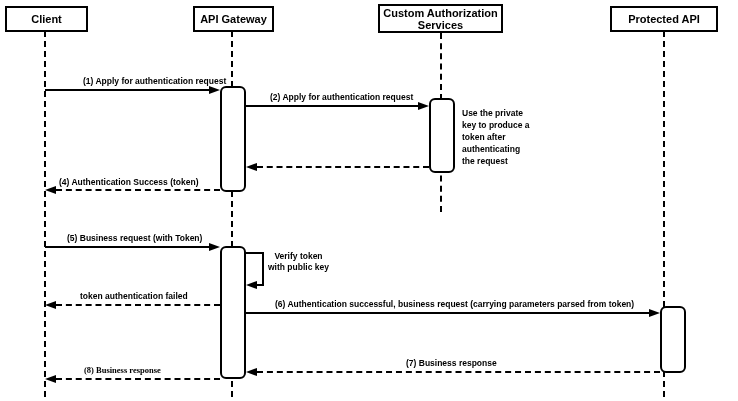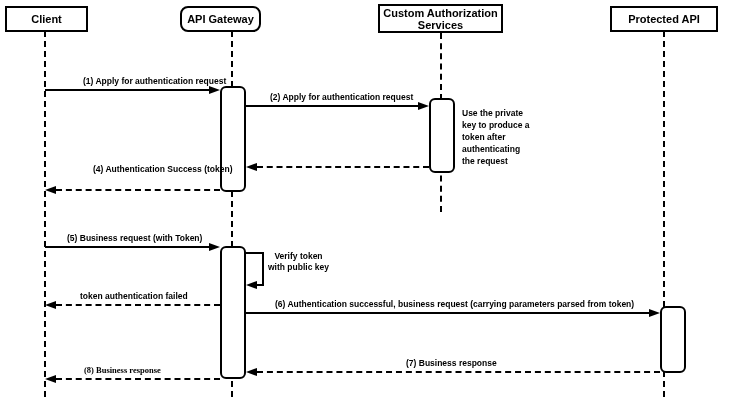--- a/index.html
+++ b/index.html
@@ -42,21 +42,21 @@
 <body>
 
 <div class="diagram">
 
   <div class="lifeline" style="left:44px; top:31px; height:366px;"></div>
   <div class="lifeline" style="left:231px; top:31px; height:366px;"></div>
   <div class="lifeline" style="left:440px; top:33px; height:179px;"></div>
   <div class="lifeline" style="left:663px; top:31px; height:366px;"></div>
 
   <div class="participant" style="left:5px; top:6px; width:83px; height:26px;">Client</div>
-  <div class="participant" style="left:180px; top:6px; width:81px; height:26px;border-radius:8px;">API Gateway</div>
+  <div class="participant" style="left:193px; top:6px; width:81px; height:26px;">API Gateway</div>
   <div class="participant" style="left:378px; top:4px; width:125px; height:29px;">Custom Authorization
 Services</div>
   <div class="participant" style="left:610px; top:6px; width:108px; height:26px;">Protected API</div>
 
   <div class="activation" style="left:220px; top:86px; width:26px; height:106px;"></div>
   <div class="activation" style="left:429px; top:98px; width:26px; height:75px;"></div>
   <div class="activation" style="left:220px; top:246px; width:26px; height:133px;"></div>
   <div class="activation" style="left:660px; top:306px; width:26px; height:67px;"></div>
 
   <div class="line" style="left:45px; top:89px; width:166px;"></div>
@@ -71,21 +71,21 @@
 key to produce a
 token after
 authenticating
 the request</div>
 
   <div class="line dashed" style="left:257px; top:166px; width:172px;"></div>
   <div class="arrowhead left" style="left:246px; top:163px;"></div>
 
   <div class="line dashed" style="left:56px; top:189px; width:164px;"></div>
   <div class="arrowhead left" style="left:45px; top:186px;"></div>
-  <div class="msg-label" style="left:59px; top:164px;margin-left:34px;">(4) Authentication Success (token)</div>
+  <div class="msg-label" style="left:59px; top:177px;">(4) Authentication Success (token)</div>
 
   <div class="line" style="left:45px; top:246px; width:166px;"></div>
   <div class="arrowhead right" style="left:209px; top:243px;"></div>
   <div class="msg-label" style="left:67px; top:233px;">(5) Business request (with Token)</div>
 
   <div class="line" style="left:246px; top:252px; width:18px;"></div>
   <div class="vline" style="left:262px; top:252px; height:34px;"></div>
   <div class="line" style="left:256px; top:284px; width:8px;"></div>
   <div class="arrowhead left" style="left:246px; top:281px;"></div>
   <div class="msg-label multiline" style="left:268px; top:251px;">Verify token

